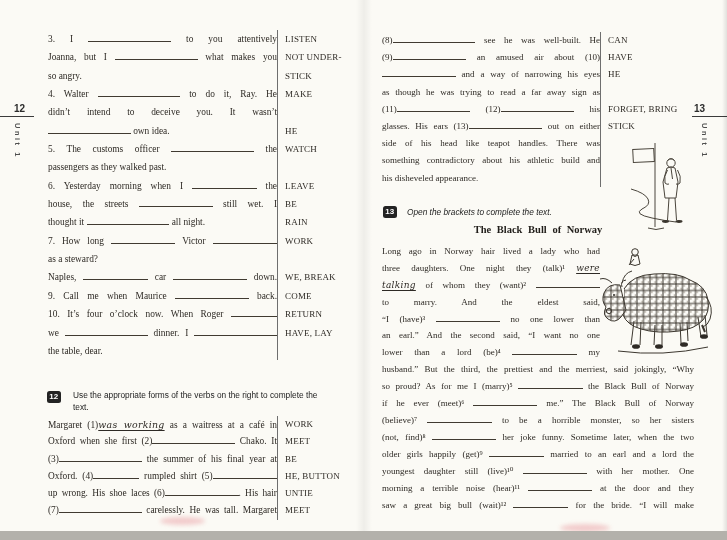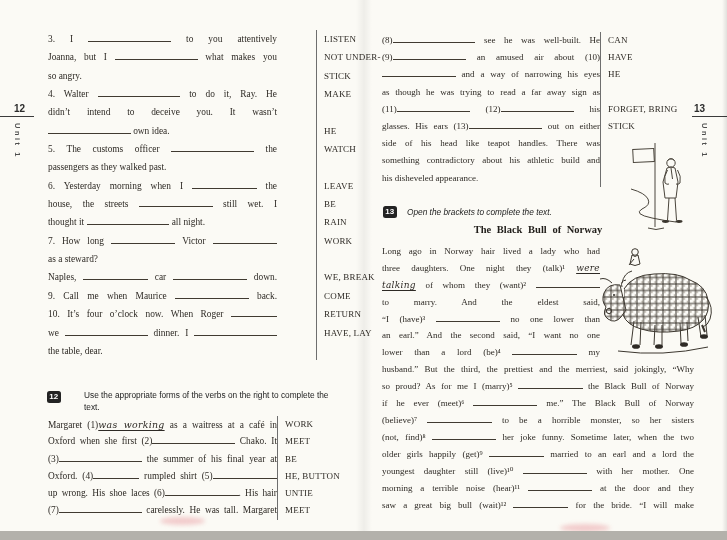--- a/index.html
+++ b/index.html
@@ -13,21 +13,21 @@
   .pageno{position:absolute;font-family:"Liberation Sans",sans-serif;font-weight:700;
           font-size:10px;color:#2b2b2b;}
   .tab-rule{position:absolute;border-top:1.6px solid #3b3b3b;height:0;}
   .unit{position:absolute;writing-mode:vertical-rl;text-orientation:mixed;
         font-family:"Liberation Sans",sans-serif;font-size:7.5px;font-weight:700;
         letter-spacing:2.5px;color:#4e4e4e;}
 
   
   .lines{position:absolute;}
   .row{display:grid;}
-  .s11L .row{grid-template-columns:229px 1fr;height:18.35px;line-height:18.35px;gap:39px;}
+  .s11L .row{grid-template-columns:229px 1fr;height:18.35px;line-height:18.35px;}
   .s12L .row{grid-template-columns:229px 1fr;height:17.3px;line-height:17.3px;}
   .s11R .row{grid-template-columns:218px 1fr;height:17.2px;line-height:17.2px;}
   .s13n .row{grid-template-columns:218px;height:16.9px;line-height:16.9px;}
   .s13w .row{grid-template-columns:312px;height:16.95px;line-height:16.95px;}
   .t{font-size:9.4px;text-align:justify;text-align-last:left;}
   .page-right .t{font-size:9px;}
   .t.just{text-align-last:justify;}
   .h{border-left:1px solid #6e6e6e;padding-left:7px;font-size:9px;
      letter-spacing:.2px;white-space:nowrap;color:#2e2a25;}
   .blank{display:inline-block;height:.8em;border-bottom:.9px solid #403a31;}
@@ -135,21 +135,21 @@
           <div class="t just">we <span class="blank" style="width: 82.8px;"></span> dinner. I <span class="blank" style="width: 82.8px;"></span></div>
           <div class="h">HAVE, LAY</div>
         </div>
         <div class="row">
           <div class="t">the table, dear.</div>
           <div class="h"></div>
         </div>
       </div>
 
     <div class="badge" style="left:47px;top:391px;">12</div>
-    <div class="instr" style="left:84px;top:390px;width:290px;">
+    <div class="instr" style="left:73px;top:390px;width:290px;">
       <div>Use the appropriate forms of the verbs on the right to complete the</div>
       <div>text.</div>
     </div>
     <div class="lines s12L" style="left:48px;top:416px;width:312px;">
 
     <div class="row">
           <div class="t just">Margaret (1)<span class="hand">was working</span> as a waitress at a café in</div>
           <div class="h">WORK</div>
         </div>
         <div class="row">

